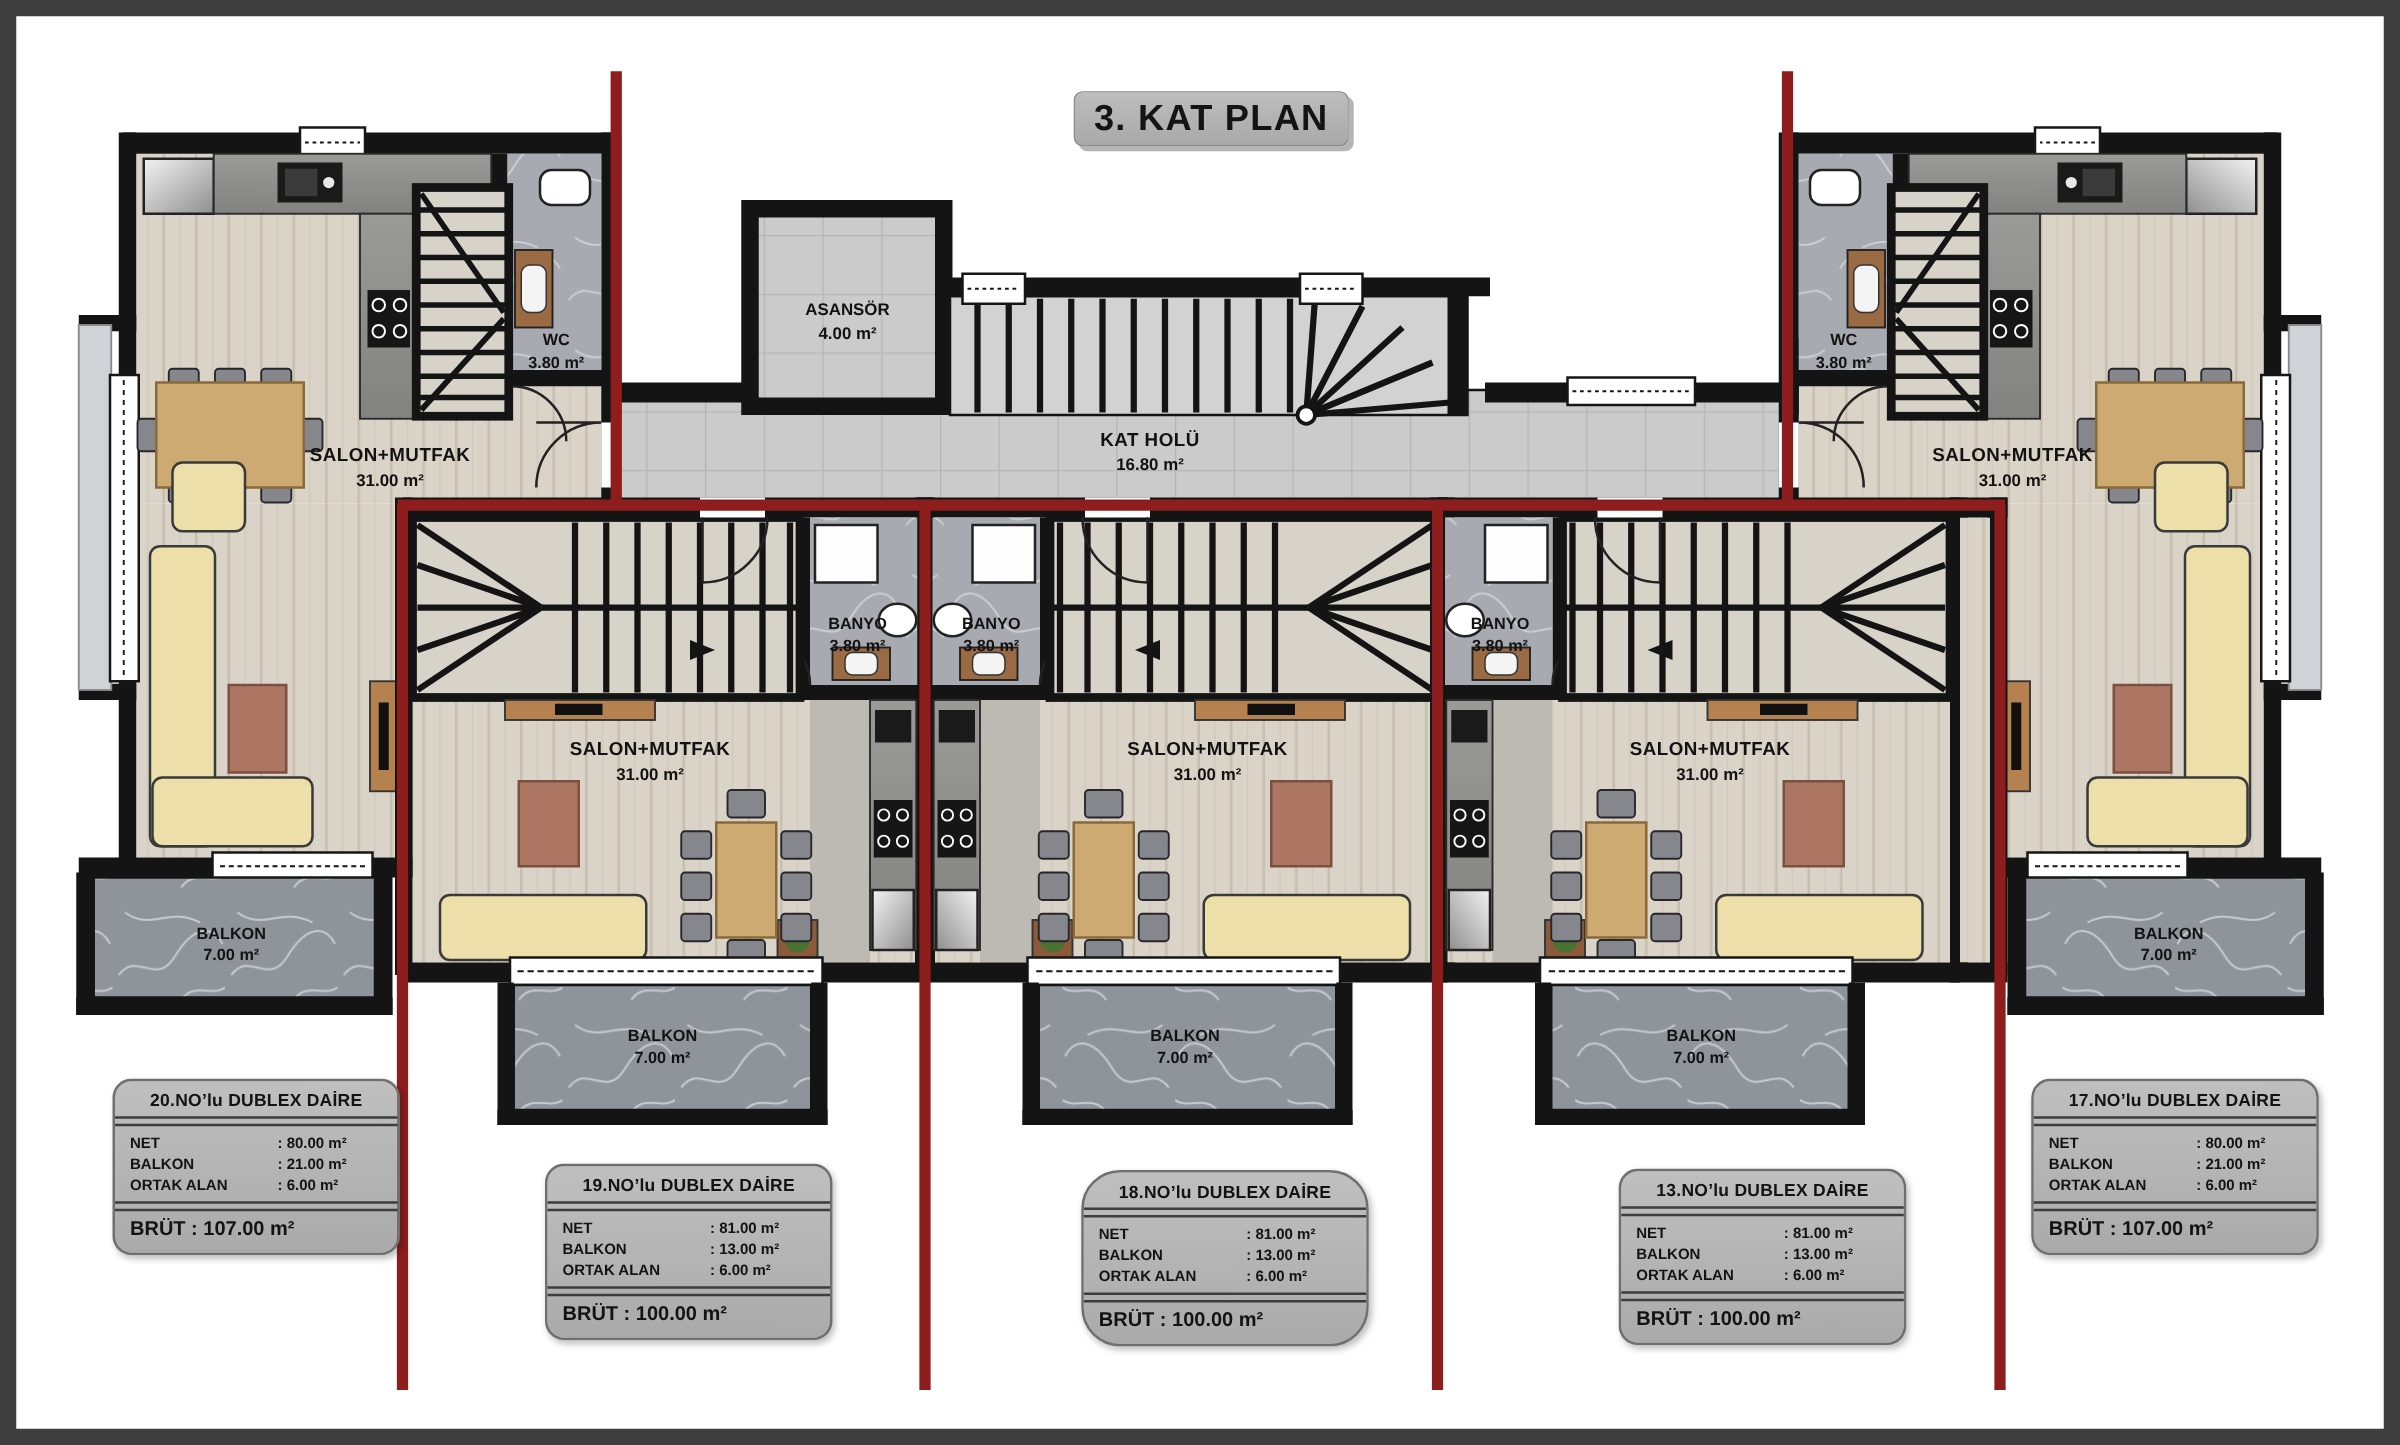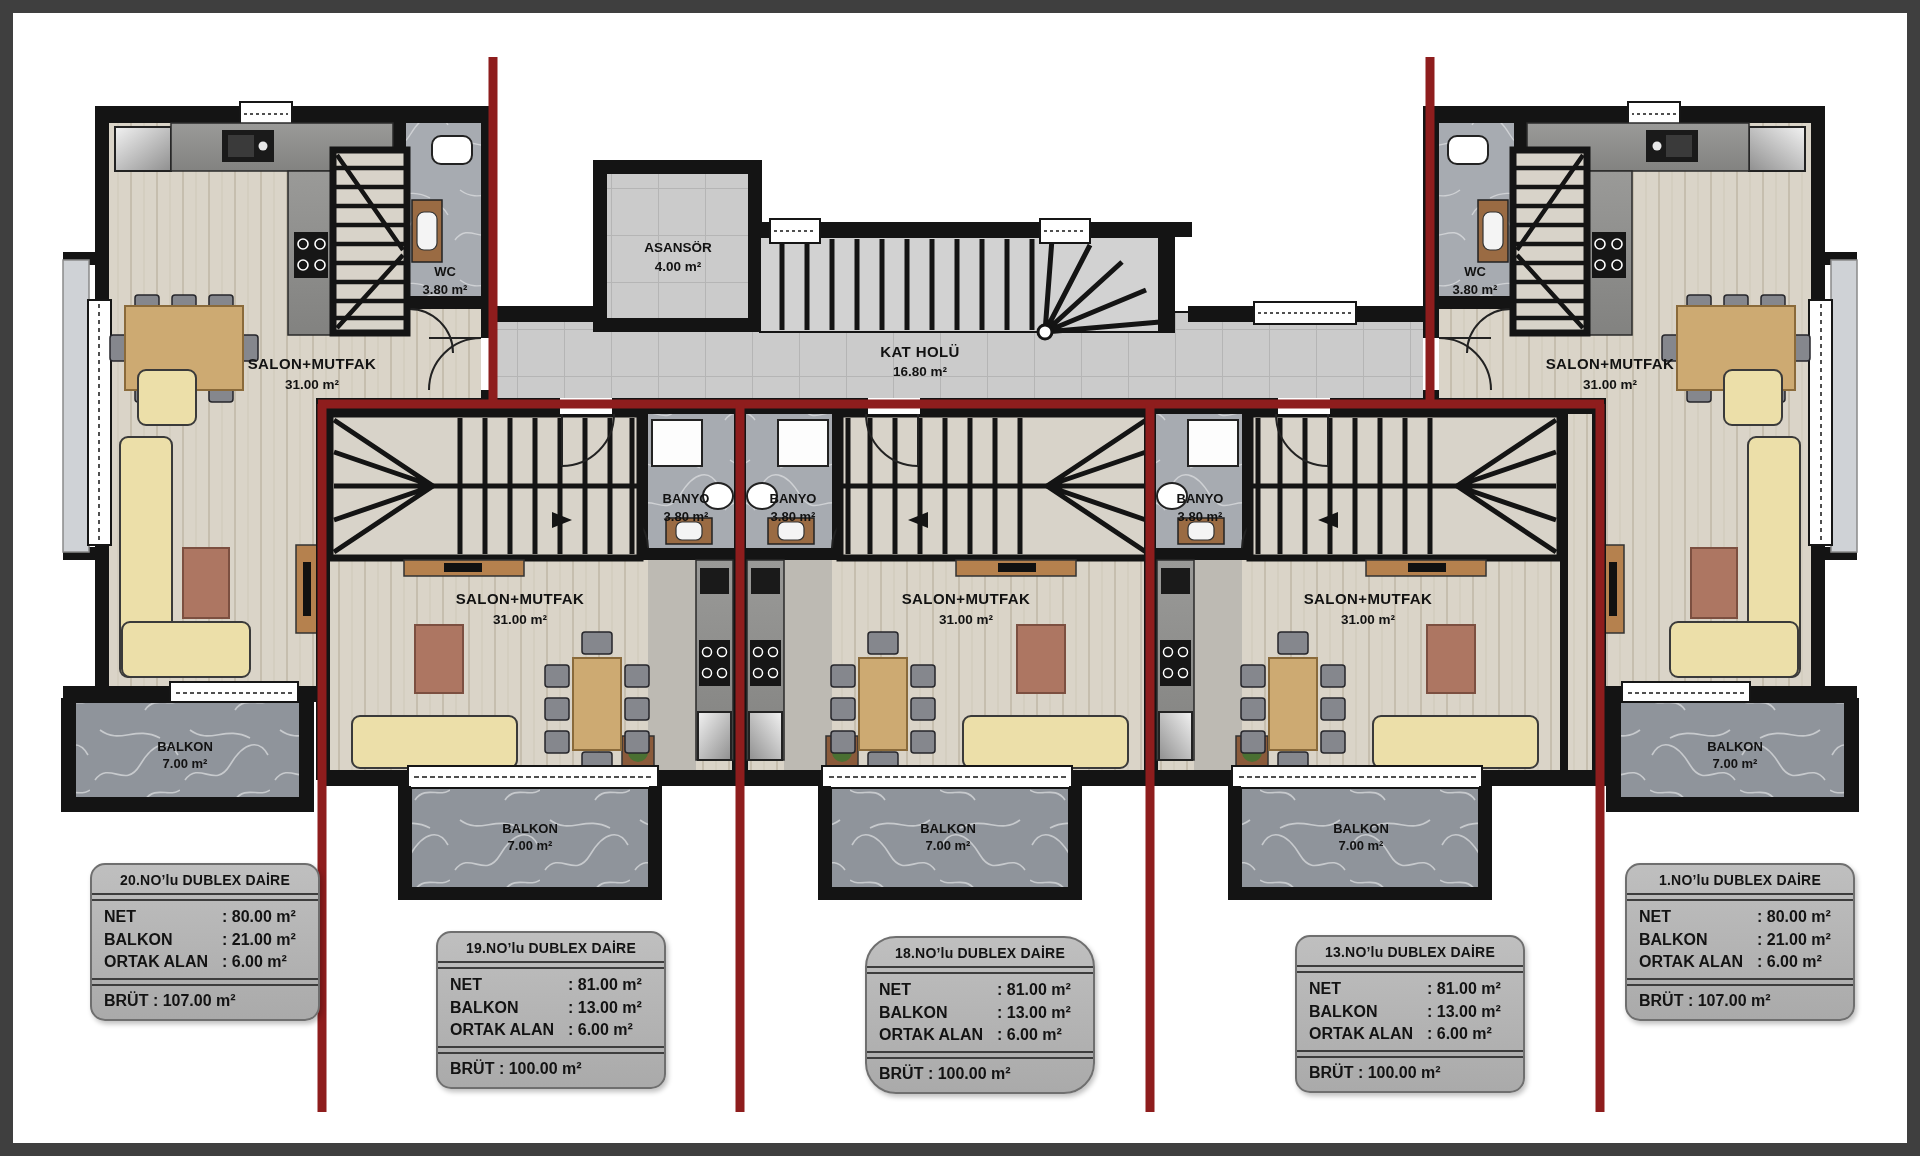--- a/index.html
+++ b/index.html
@@ -10,21 +10,21 @@
   .title-badge{position:absolute;left:846px;top:60px;width:218px;height:42px;
     background:linear-gradient(#bdbdbd,#a9a9a9);border:1px solid #8a8a8a;border-radius:7px;
     box-shadow:4px 4px 0 rgba(120,120,120,.55);display:flex;align-items:center;justify-content:center;
     font-size:29px;font-weight:800;letter-spacing:1px;color:#141414;}
   .card{position:absolute;width:230px;box-sizing:border-box;
     background:linear-gradient(#bfbfbf,#aaaaaa);border:2px solid #6f6f6f;border-radius:15px;
     padding:7px 12px 9px;color:#131313;box-shadow:2px 3px 5px rgba(0,0,0,.25);}
   .card h3{margin:0 0 5px;font-size:14px;font-weight:800;text-align:center;letter-spacing:.2px;white-space:nowrap;}
   .card .sep{height:4px;border-top:2px solid #3d3d3d;border-bottom:2px solid #3d3d3d;margin:0 -12px;}
   .card .rows{padding:5px 0 4px;}
-  .card .row{display:flex;font-size:16px;font-weight:700;line-height:1.42;}
+  .card .row{display:flex;font-size:12px;font-weight:700;line-height:1.42;}
   .card .row .lbl{width:118px;}
   .card .brut{font-size:16px;font-weight:700;padding-top:6px;white-space:nowrap;}
   
   .rn{font-family:"Liberation Sans",sans-serif;font-weight:700;font-size:15px;fill:#121212;text-anchor:middle;letter-spacing:.4px;}
   .ra{font-family:"Liberation Sans",sans-serif;font-weight:700;font-size:13.5px;fill:#121212;text-anchor:middle;}
   .rs{font-family:"Liberation Sans",sans-serif;font-weight:700;font-size:13px;fill:#121212;text-anchor:middle;}
 </style>
 </head>
 <body>
 
@@ -330,20 +330,21 @@
       <text class="rs" x="1735" y="768">7.00 m²</text>
       <text class="rs" x="530" y="833">BALKON</text>
       <text class="rs" x="530" y="850">7.00 m²</text>
       <text class="rs" x="948" y="833">BALKON</text>
       <text class="rs" x="948" y="850">7.00 m²</text>
       <text class="rs" x="1361" y="833">BALKON</text>
       <text class="rs" x="1361" y="850">7.00 m²</text>
     </g>
   </svg>
 
+  <div class="title-badge">3. KAT PLAN</div>
 
   <div class="card" style="left:77px;top:850px;">
     <h3>20.NO’lu DUBLEX DAİRE</h3>
     <div class="sep"></div>
     <div class="rows">
       <div class="row">
           <span class="lbl">NET</span>
           <span>: 80.00 m²</span>
         </div>
       <div class="row">
@@ -416,21 +417,21 @@
       <div class="row">
           <span class="lbl">ORTAK ALAN</span>
           <span>: 6.00 m²</span>
         </div>
     </div>
     <div class="sep"></div>
     <div class="brut">BRÜT : 100.00 m²</div>
   </div>
 
   <div class="card" style="left:1612px;top:850px;">
-    <h3>1.NO’lu DUBLEX DAİRE</h3>
+    <h3>17.NO’lu DUBLEX DAİRE</h3>
     <div class="sep"></div>
     <div class="rows">
       <div class="row">
           <span class="lbl">NET</span>
           <span>: 80.00 m²</span>
         </div>
       <div class="row">
           <span class="lbl">BALKON</span>
           <span>: 21.00 m²</span>
         </div>

